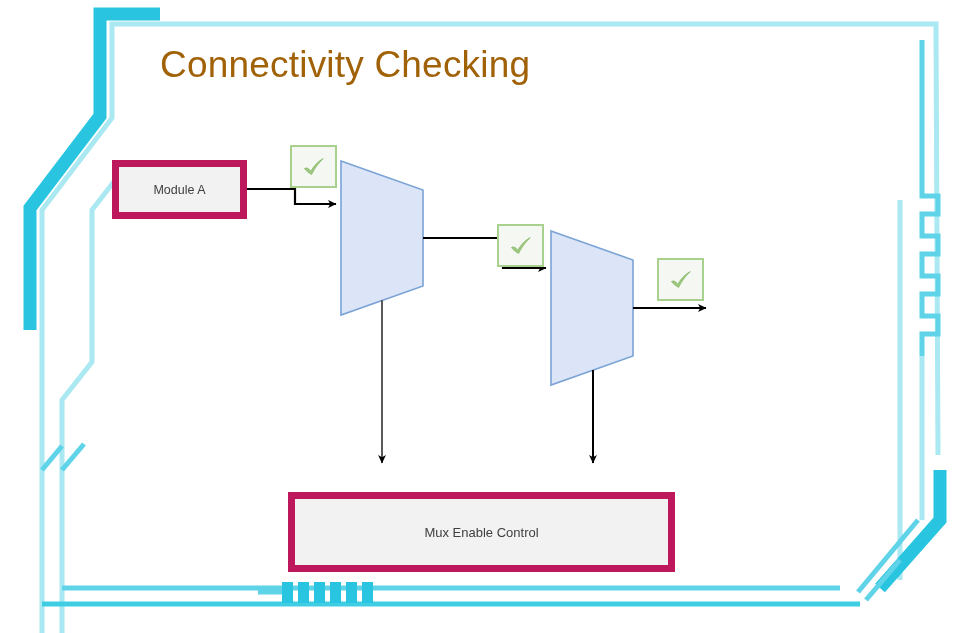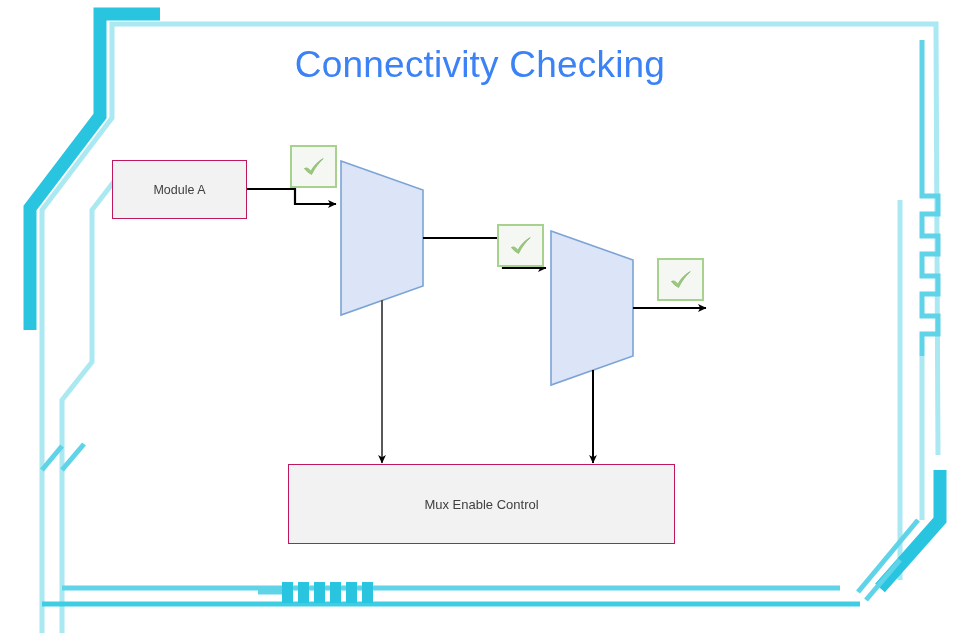--- a/index.html
+++ b/index.html
@@ -22,42 +22,42 @@
     width: 960px;
     height: 633px;
   }
   #diagram-svg { pointer-events: none; }
 
   .slide-title {
     position: absolute;
     left: 160px;
     top: 44px;
     width: 640px;
-    text-align: center;
+    text-align: left;
     font-size: 37px;
     font-weight: 400;
-    color: #3b82f6;
+    color: #a16207;
     letter-spacing: 0.2px;
     white-space: nowrap;
   }
 
   .node-box {
     position: absolute;
     box-sizing: border-box;
     background: #f2f2f2;
-    border: 1px solid #be185d;
+    border: 7px solid #be185d;
     display: flex;
     align-items: center;
     justify-content: center;
     color: #404040;
     font-size: 12.5px;
   }
   #module-a { left: 112px; top: 160px; width: 135px; height: 59px; }
   #module-b { left: 711px; top: 281px; width: 122px; height: 54px; }
-  #mux-enable { left: 288px; top: 464px; width: 387px; height: 80px; font-size: 13px; }
+  #mux-enable { left: 288px; top: 492px; width: 387px; height: 80px; font-size: 13px; }
 
   .check-badge {
     position: absolute;
     box-sizing: border-box;
     background: #f5f7f2;
     border: 2px solid #a9d18e;
     display: flex;
     align-items: center;
     justify-content: center;
   }

